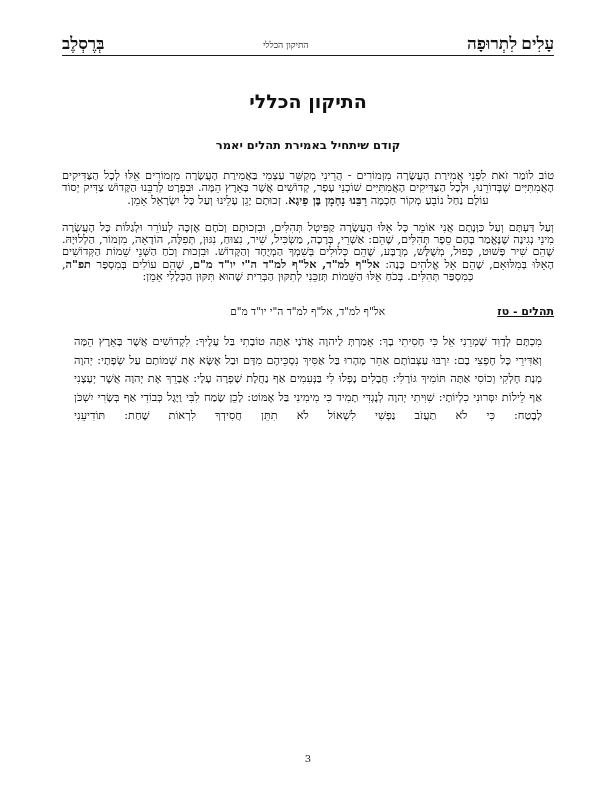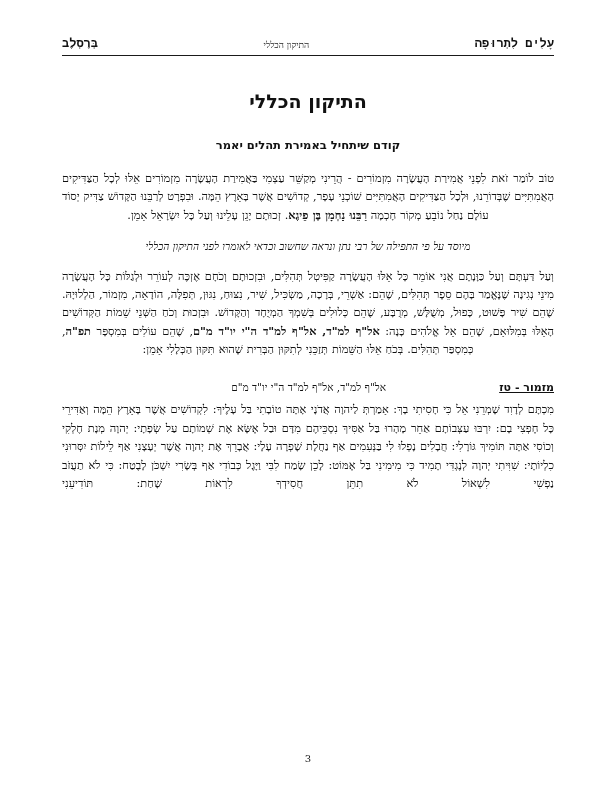--- a/index.html
+++ b/index.html
@@ -30,23 +30,23 @@
     display: flex;
     flex-direction: row;
     align-items: flex-end;
     justify-content: space-between;
     border-bottom: 1.4px solid #1a1a1a;
     padding-bottom: 1px;
     margin-bottom: 34px;
     height: 26px;
   }
   .runhead-side {
-    font-family: Liberation Mono, monospace;
+    font-family: Liberation Serif, serif;
     font-weight: bold;
-    font-size: 12px;
+    font-size: 17px;
     line-height: 20px;
     white-space: nowrap;
   }
   .runhead-center {
     font-family: "DejaVu Serif", "Liberation Serif", serif;
     font-size: 9px;
     line-height: 14px;
     color: #1a1a1a;
     white-space: nowrap;
     padding-bottom: 2px;
@@ -81,21 +81,21 @@
   
   p.bodytext {
     font-family: "DejaVu Serif", "Liberation Serif", serif;
     font-size: 11.3px;
     line-height: 19px;
     text-align: justify;
     text-align-last: center;
     margin: 0 0 15px 0;
     word-spacing: 0.3px;
   }
-  p.bodytext.tight { line-height: 18px; }
+  p.bodytext.tight { line-height: 12px; }
   p.bodytext b { font-weight: bold; }
 
   
   .psalm-head {
     display: flex;
     flex-direction: row;
     align-items: baseline;
     justify-content: flex-start;
     margin: 22px 0 4px 0;
     height: 16px;
@@ -115,21 +115,21 @@
     white-space: nowrap;
     padding-left: 56px;
   }
 
   p.psalm-body {
     font-family: "DejaVu Serif", "Liberation Serif", serif;
     font-size: 11.3px;
     line-height: 18.6px;
     text-align: justify;
     text-align-last: justify;
-    margin: 0;
+    margin: 12px;
     word-spacing: 0.2px;
   }
 
   
   .page-number {
     position: absolute;
     left: 0;
     right: 0;
     bottom: 38px;
     text-align: center;
@@ -153,28 +153,27 @@
 
   <h2 class="sec-head">קודם שיתחיל באמירת תהלים יאמר</h2>
 
 
 
   <p class="bodytext tight">
     <span>טוֹב לוֹמַר זֹאת לִפְנֵי אֲמִירַת הָעֲשָׂרָה מִזְמוֹרִים - הֲרֵינִי מְקַשֵּׁר עַצְמִי בַּאֲמִירַת הָעֲשָׂרָה מִזְמוֹרִים אֵלּוּ לְכָל הַצַּדִּיקִים הָאֲמִתִּיִּים שֶׁבְּדוֹרֵנוּ, וּלְכָל הַצַּדִּיקִים הָאֲמִתִּיִּים שׁוֹכְנֵי עָפָר, קְדוֹשִׁים אֲשֶׁר בָּאָרֶץ הֵמָּה. וּבִפְרָט לְרַבֵּנוּ הַקָּדוֹשׁ צַדִּיק יְסוֹד עוֹלָם נַחַל נוֹבֵעַ מְקוֹר חָכְמָה </span><b>רַבֵּנוּ נַחְמָן בֶּן פֵיגֶא</b><span>. זְכוּתָם יָגֵן עָלֵינוּ וְעַל כָּל יִשְׂרָאֵל אָמֵן.</span>
   </p>
 
 
-  <div class="note-line">מיוסד על פי התפילה של רבי נתן ונראה שחשוב וכדאי לאומרו לפני התיקון הכללי</div>
 
   <p class="bodytext tight">
     <span>וְעַל דַּעְתָּם וְעַל כַּוָּנָתָם אֲנִי אוֹמֵר כָּל אֵלּוּ הָעֲשָׂרָה קַפִּיטְל תְּהִלִּים, וּבִזְכוּתָם וְכֹחָם אֶזְכֶּה לְעוֹרֵר וּלְגַלּוֹת כָּל הָעֲשָׂרָה מִינֵי נְגִינָה שֶׁנֶּאֱמַר בָּהֶם סֵפֶר תְּהִלִּים, שֶׁהֵם: אַשְׁרֵי, בְּרָכָה, מַשְׂכִּיל, שִׁיר, נִצּוּחַ, נִגּוּן, תְּפִלָּה, הוֹדָאָה, מִזְמוֹר, הַלְלוּיָהּ. שֶׁהֵם שִׁיר פָּשׁוּט, כָּפוּל, מְשֻׁלָּשׁ, מְרֻבָּע, שֶׁהֵם כְּלוּלִים בְּשִׁמְךָ הַמְיֻחָד וְהַקָּדוֹשׁ. וּבִזְכוּת וְכֹחַ הַשְּׁנֵי שֵׁמוֹת הַקְּדוֹשִׁים הָאֵלּוּ בְּמִלּוּאָם, שֶׁהֵם אֵל אֱלֹהִים כָּנָה: </span><b>אל"ף למ"ד, אל"ף למ"ד ה"י יו"ד מ"ם</b><span>, שֶׁהֵם עוֹלִים בְּמִסְפָּר </span><b>תפ"ה</b><span>, כְּמִסְפַּר תְּהִלִּים. בְּכֹחַ אֵלּוּ הַשֵּׁמוֹת תְּזַכֵּנִי לְתִקּוּן הַבְּרִית שֶׁהוּא תִּקּוּן הַכְּלָלִי אָמֵן:</span>
   </p>
 
   <div class="psalm-head">
-    <div class="psalm-num">מזמור - טז</div>
+    <div class="psalm-num">תהלים - טז</div>
     <div class="psalm-names">אל"ף למ"ד, אל"ף למ"ד ה"י יו"ד מ"ם</div>
   </div>
 
   <p class="psalm-body">מִכְתָּם לְדָוִד שָׁמְרֵנִי אֵל כִּי חָסִיתִי בָךְ: אָמַרְתְּ לַיהוָה אֲדֹנָי אָתָּה טוֹבָתִי בַּל עָלֶיךָ: לִקְדוֹשִׁים אֲשֶׁר בָּאָרֶץ הֵמָּה וְאַדִּירֵי כָּל חֶפְצִי בָם: יִרְבּוּ עַצְּבוֹתָם אַחֵר מָהָרוּ  בַּל אַסִּיךְ נִסְכֵּיהֶם מִדָּם וּבַל אֶשָּׂא אֶת שְׁמוֹתָם עַל שְׂפָתָי: יְהוָה מְנָת חֶלְקִי וְכוֹסִי אַתָּה תּוֹמִיךְ גּוֹרָלִי: חֲבָלִים נָפְלוּ לִי בַּנְּעִמִים אַף נַחֲלָת שָׁפְרָה עָלָי: אֲבָרֵךְ אֶת יְהוָה אֲשֶׁר יְעָצָנִי אַף לֵילוֹת יִסְּרוּנִי כִלְיוֹתָי: שִׁוִּיתִי יְהוָה לְנֶגְדִּי תָמִיד כִּי מִימִינִי בַּל אֶמּוֹט: לָכֵן שָׂמַח לִבִּי וַיָּגֶל כְּבוֹדִי אַף בְּשָׂרִי יִשְׁכֹּן לָבֶטַח: כִּי לֹא תַעֲזֹב נַפְשִׁי לִשְׁאוֹל לֹא תִתֵּן חֲסִידְךָ לִרְאוֹת שָׁחַת: תּוֹדִיעֵנִי</p>
 
   <div class="page-number">3</div>
 
 </div>
 
 </body></html>

